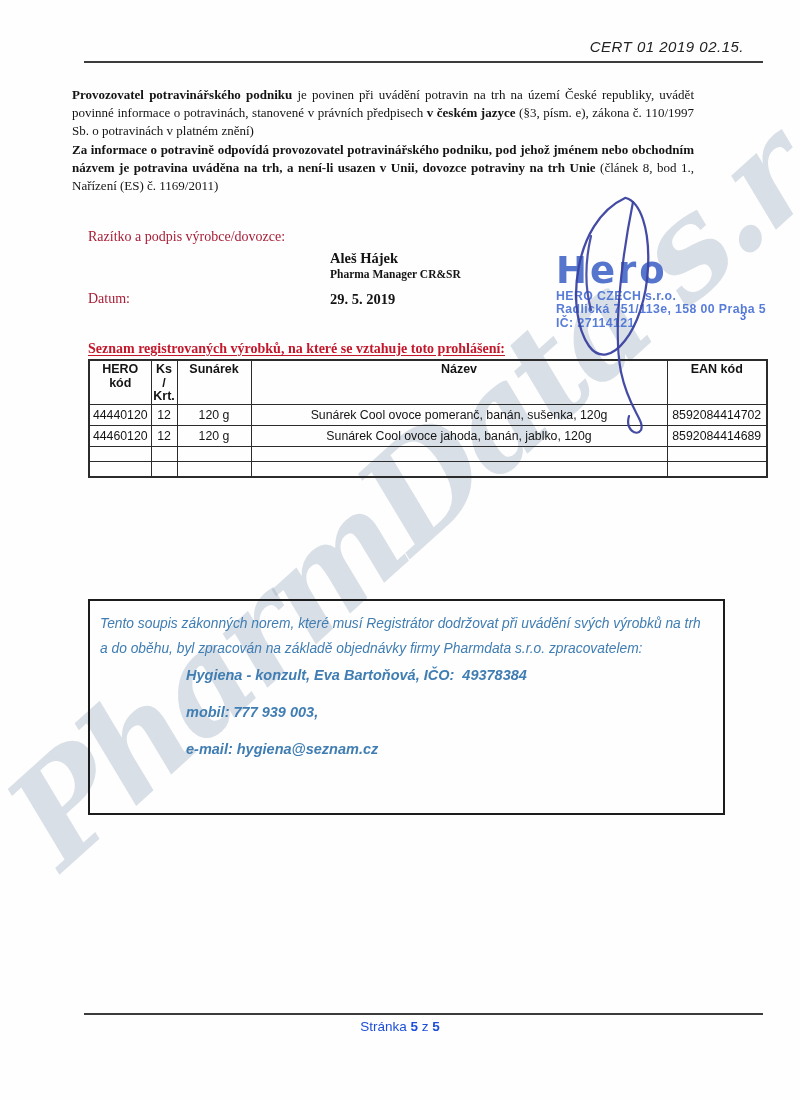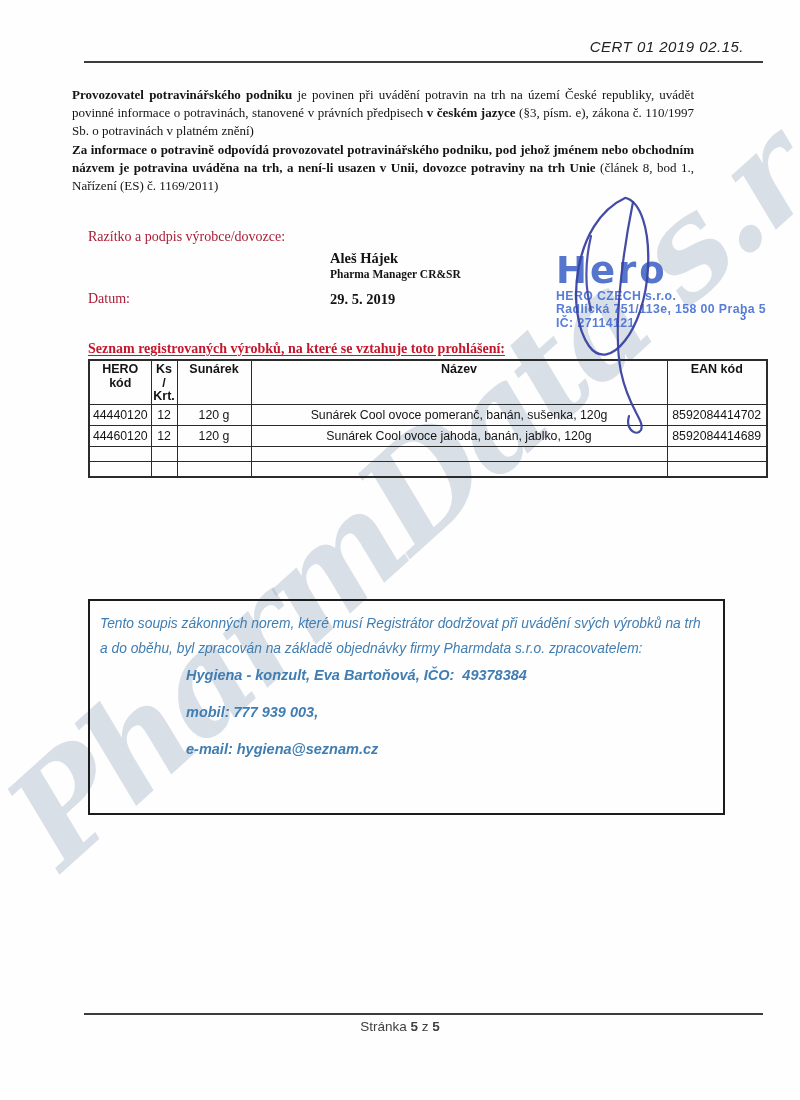--- a/index.html
+++ b/index.html
@@ -89,21 +89,21 @@
   }
   .box-intro { font-size: 13.8px; line-height: 25px; margin: 0 2px; }
   .box-line {
     font-weight: bold; font-size: 14.5px; line-height: 19px;
     margin: 18px 0 0 88px; white-space: pre-wrap;
   }
   .box-line.first { margin-top: 5px; }
   
   .footer {
     position: absolute; left: 0; top: 1019px; width: 800px; text-align: center;
-    font-family: "Liberation Sans", sans-serif; font-size: 13.5px; color: #404040;
+    font-family: "Liberation Sans", sans-serif; font-size: 13.5px; color: #1d4ed8;
   }
 </style>
 </head>
 <body>
 
 <div class="page">
 
   <div class="watermark">PharmData s.r.o.</div>
 
   <div class="content">

